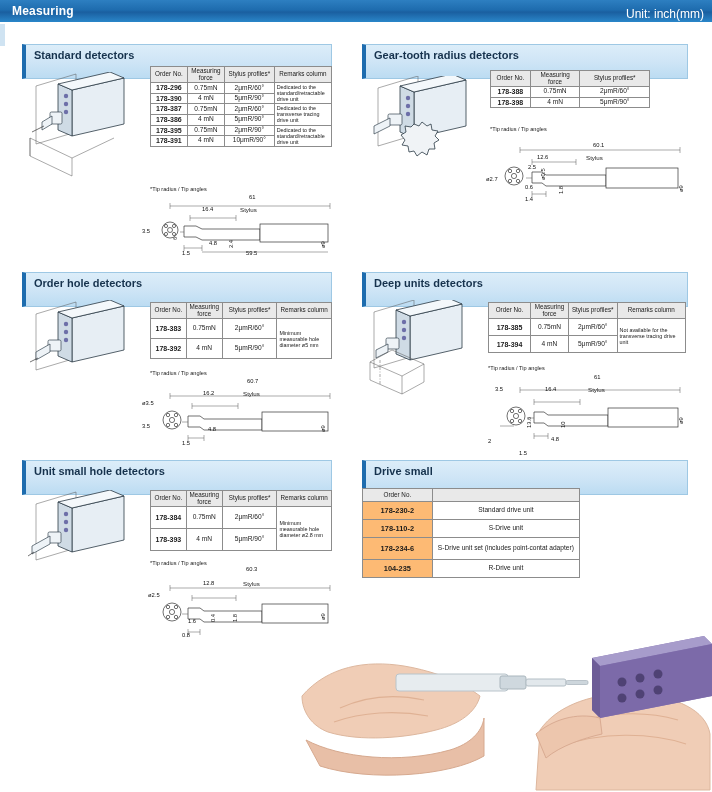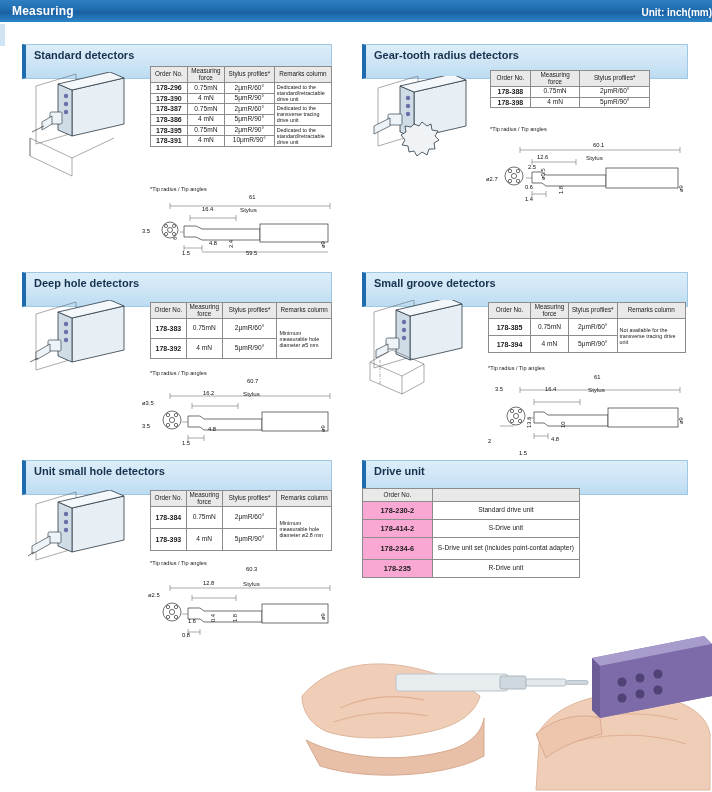--- a/index.html
+++ b/index.html
@@ -17,21 +17,21 @@
   .page-header{
     position:absolute; left:0; top:0; width:712px; height:22px;
     background:linear-gradient(to bottom,#2d7fc1 0%, #1e6cae 45%, #1a5fa0 55%, #2a86c9 100%);
     color:#fff;
   }
   .page-header .title{
     position:absolute; left:12px; top:4px; font-size:12px; font-weight:bold;
     letter-spacing:.2px;
   }
   .page-header .unit{
-    position:absolute; right:0; top:7px; font-size:10px;font-weight:bold;
+    position:absolute; right:8px; top:7px; font-size:12px;
   }
   .left-tab{
     position:absolute; left:0; top:24px; width:5px; height:22px;
     background:#cfe3f2;
   }
 
   
   .sec-head{
     position:absolute; height:35px;
     background:linear-gradient(to bottom,#dcedf9 0%, #cfe5f6 50%, #bcdcf2 100%);
@@ -61,21 +61,21 @@
     background:#e9e9e9;
     font-weight:normal;
     font-size:6.3px;
   }
   table.spec td.ord{ font-weight:bold; font-size:7px; }
   table.spec td.rem{ font-size:5.4px; text-align:left; padding-left:2px; line-height:1.12; }
   .tipnote{ position:absolute; font-size:5.6px; color:#222; }
 
   
   table.drive{ font-size:7px; }
-  table.drive td.ord{ font-weight:bold; font-size:7.4px; background:#f9a8d4;}
+  table.drive td.ord{ font-weight:bold; font-size:7.4px; background:#fdba74;}
   table.drive td.desc{ font-size:6.6px; }
   table.drive th{ background:#e9e9e9; height:13px;}
 
   
   .draw{ position:absolute; }
   .dim{ position:absolute; font-size:5.8px; color:#111; }
   .dimv{ position:absolute; font-size:5.8px; color:#111; transform:rotate(-90deg); transform-origin:left top; white-space:nowrap;}
   .stylus-lbl{ position:absolute; font-size:6.2px; }
 
   svg{ display:block; }
@@ -269,21 +269,21 @@
 <div class="stylus-lbl" style="left:586px; top:154px;">Stylus</div>
 <div class="dim" style="left:528px; top:164px;">2.5</div>
 <div class="dim" style="left:486px; top:176px;">ø2.7</div>
 <div class="dim" style="left:525px; top:184px;">0.6</div>
 <div class="dim" style="left:525px; top:196px;">1.4</div>
 <div class="dimv" style="left:558px; top:194px;">1.8</div>
 <div class="dimv" style="left:678px; top:192px;">ø9</div>
 <div class="dimv" style="left:540px; top:180px;">ø0.5</div>
 
 <div class="sec-head" style="left:22px; top:272px; width:310px;">
-  <span>Deep hole detectors</span>
+  <span>Order hole detectors</span>
 </div>
 
 <div class="draw" style="left:28px; top:300px;">
 <svg width="120" height="100" viewBox="0 0 120 100">
   <path class="thin" d="M8 14 L48 2 L48 58 L8 70 Z"></path>
   <path class="body-fill" d="M44 18 L96 6 L96 50 L44 62 Z"></path>
   <path class="body-fill2" d="M44 18 L44 62 L30 56 L30 12 Z"></path>
   <path class="body-fill3" d="M30 12 L82 0 L96 6 L44 18 Z"></path>
   <circle cx="38" cy="24" r="2.2" class="dot"></circle>
   <circle cx="38" cy="32" r="2.2" class="dot"></circle>
@@ -339,21 +339,21 @@
 <div class="dim" style="left:247px; top:378px;">60.7</div>
 <div class="dim" style="left:203px; top:390px;">16.2</div>
 <div class="stylus-lbl" style="left:243px; top:390px;">Stylus</div>
 <div class="dim" style="left:142px; top:400px;">ø3.5</div>
 <div class="dim" style="left:142px; top:423px;">3.5</div>
 <div class="dim" style="left:208px; top:426px;">4.8</div>
 <div class="dimv" style="left:320px; top:432px;">ø9</div>
 <div class="dim" style="left:182px; top:440px;">1.5</div>
 
 <div class="sec-head" style="left:362px; top:272px; width:326px;">
-  <span>Small groove detectors</span>
+  <span>Deep units detectors</span>
 </div>
 
 <div class="draw" style="left:368px; top:300px;">
 <svg width="120" height="100" viewBox="0 0 120 100">
   <path class="thin" d="M6 12 L46 0 L46 56 L6 68 Z"></path>
   <path class="body-fill" d="M42 16 L94 4 L94 48 L42 60 Z"></path>
   <path class="body-fill2" d="M42 16 L42 60 L28 54 L28 10 Z"></path>
   <path class="body-fill3" d="M28 10 L80 -2 L94 4 L42 16 Z"></path>
   <circle cx="36" cy="22" r="2.2" class="dot"></circle>
   <circle cx="36" cy="30" r="2.2" class="dot"></circle>
@@ -487,43 +487,43 @@
 <div class="dim" style="left:203px; top:580px;">12.8</div>
 <div class="stylus-lbl" style="left:243px; top:580px;">Stylus</div>
 <div class="dim" style="left:148px; top:592px;">ø2.5</div>
 <div class="dim" style="left:188px; top:618px;">1.6</div>
 <div class="dimv" style="left:210px; top:622px;">0.4</div>
 <div class="dimv" style="left:232px; top:622px;">1.8</div>
 <div class="dimv" style="left:320px; top:620px;">ø9</div>
 <div class="dim" style="left:182px; top:632px;">0.8</div>
 
 <div class="sec-head" style="left:362px; top:460px; width:326px;">
-  <span>Drive unit</span>
+  <span>Drive small</span>
 </div>
 
 <table class="spec drive" style="left:362px; top:488px; width:218px;">
   <tbody>
       <tr>
     <th style="width:70px">Order No.</th>
     <th style="width:148px"></th>
   </tr>
   <tr style="height:18px">
     <td class="ord">178-230-2</td>
     <td class="desc">Standard drive unit</td>
   </tr>
   <tr style="height:18px">
-    <td class="ord">178-414-2</td>
+    <td class="ord">178-110-2</td>
     <td class="desc">S-Drive unit</td>
   </tr>
   <tr style="height:22px">
     <td class="ord">178-234-6</td>
     <td class="desc">S-Drive unit set (includes point-contat adapter)</td>
   </tr>
   <tr style="height:18px">
-    <td class="ord">178-235</td>
+    <td class="ord">104-235</td>
     <td class="desc">R-Drive unit</td>
   </tr>
 </tbody>
   </table>
 
 <div class="draw" style="left:300px; top:600px;">
 <svg width="412" height="192" viewBox="0 0 412 192">
 
   <path d="M2 96 C28 66, 66 60, 104 66 C128 70, 150 78, 166 86 L180 96 C176 112, 160 124, 136 130 C106 138, 60 142, 28 132 C12 126, 2 112, 2 96 Z" fill="#f0cdb6" stroke="#ddb79e" stroke-width="1"></path>
   <path d="M40 108 C66 96, 96 94, 124 100" fill="none" stroke="#dfb194" stroke-width="1.2"></path>

